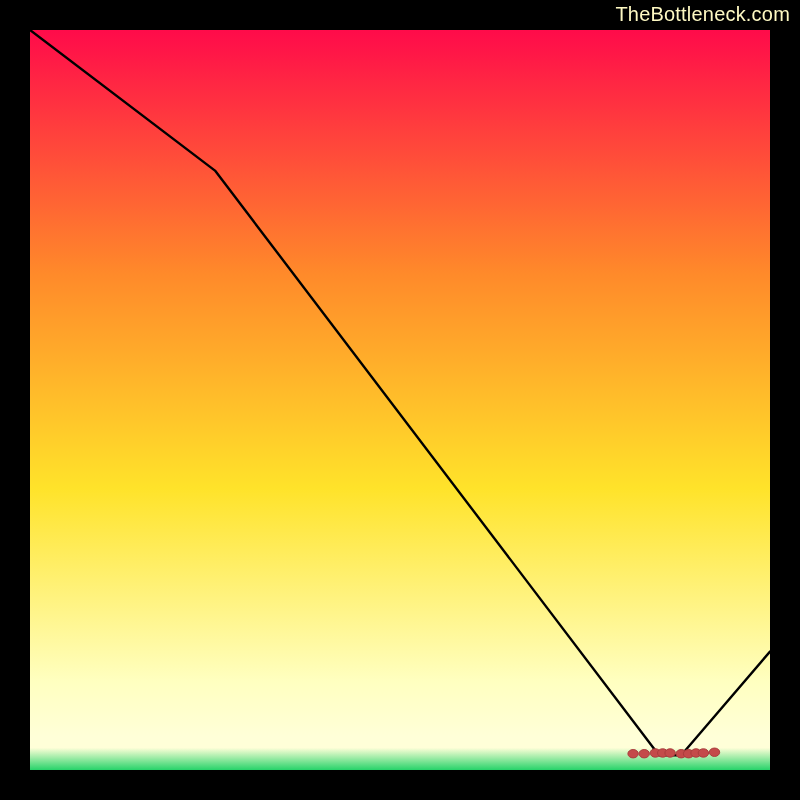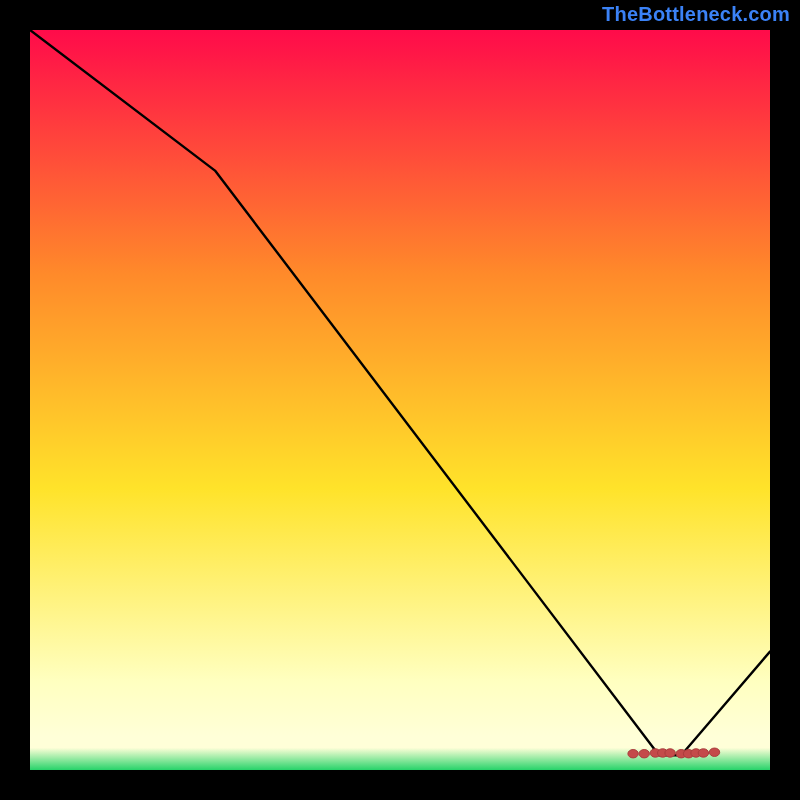--- a/index.html
+++ b/index.html
@@ -7,24 +7,24 @@
   .frame {
     width: 800px;
     height: 800px;
     background: #000;
     position: relative;
   }
   .watermark {
     position: absolute;
     top: 3px;
     right: 10px;
-    color: #3b82f6;
+    color: #fef9c3;
     font-family: Arial, Helvetica, sans-serif;
     font-size: 20px;
-    font-weight: bold;
+    font-weight: normal;
     letter-spacing: 0.2px;
     text-align: right;
   }
   .plot {
     position: absolute;
     left: 30px;
     top: 30px;
     width: 740px;
     height: 740px;
   }

